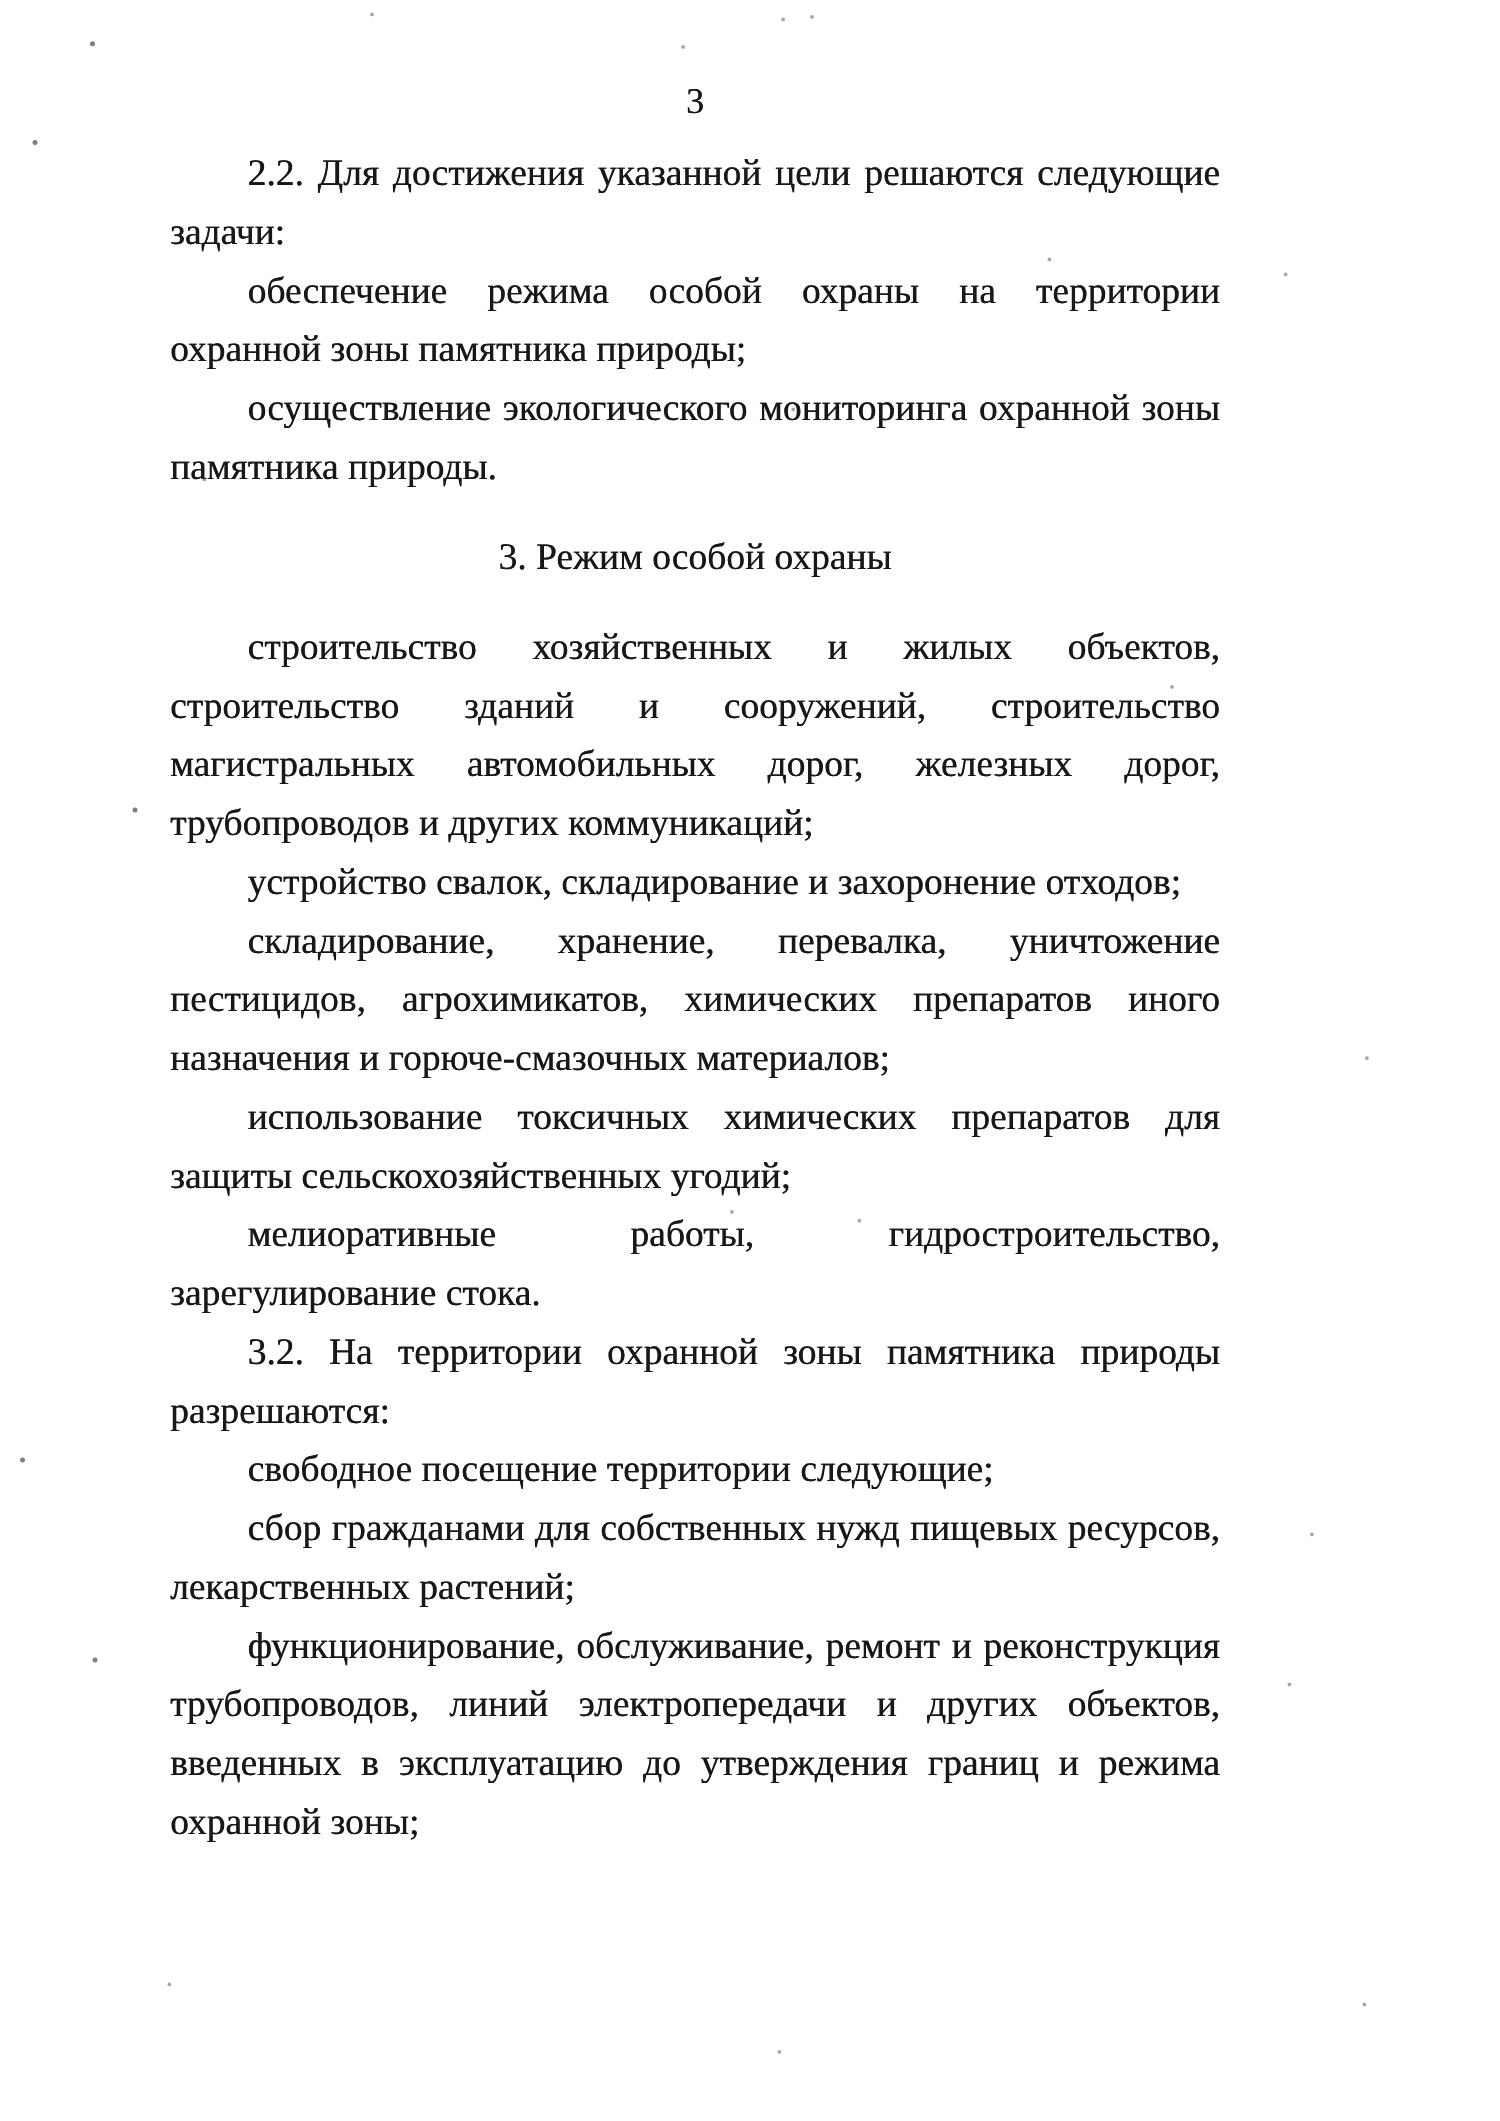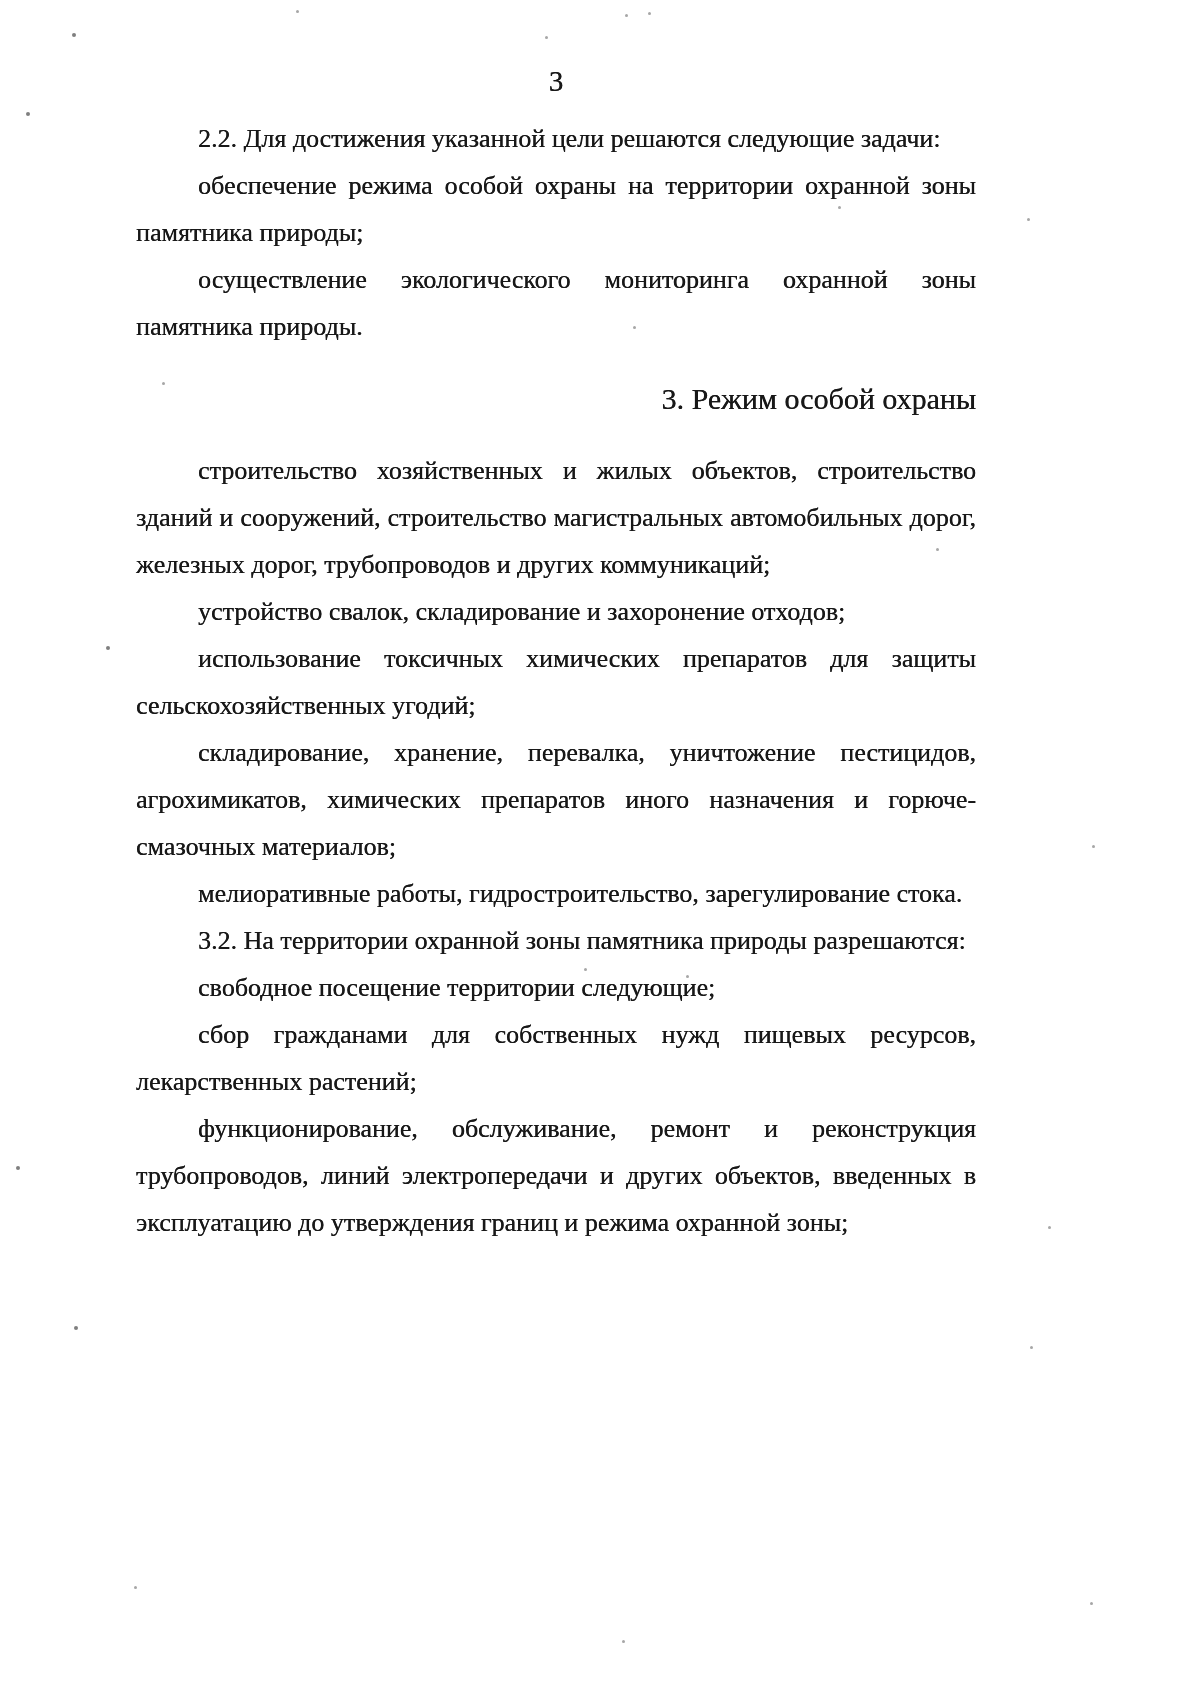--- a/index.html
+++ b/index.html
@@ -20,31 +20,31 @@
     padding-top: 58px;
   }
   .pagenum {
     text-align: center;
     font-size: 29px;
     line-height: 47px;
     margin-bottom: 10px;
     text-shadow: 0.3px 0 0 currentColor;
   }
   p.para {
-    font-size: 26px;
+    font-size: 30px;
     line-height: 47px;
     text-align: justify;
     text-indent: 62px;
     text-shadow: 0.3px 0 0 currentColor;
   }
   h2.heading {
     font-size: 30px;
     line-height: 47px;
     font-weight: normal;
-    text-align: right;
+    text-align: center;
     margin: 25px 0 25px 0;
     text-shadow: 0.3px 0 0 currentColor;
   }
   
   .noise i {
     position: absolute;
     background: #3a3a3a;
     border-radius: 50%;
     width: 4px;
     height: 4px;
@@ -65,23 +65,23 @@
 
   <p class="para">осуществление экологического мониторинга охранной зоны памятника природы.</p>
 
   <h2 class="heading">3. Режим особой охраны</h2>
 
 
   <p class="para">строительство хозяйственных и жилых объектов, строительство зданий и сооружений, строительство магистральных автомобильных дорог, железных дорог, трубопроводов и других коммуникаций;</p>
 
   <p class="para">устройство свалок, складирование и захоронение отходов;</p>
 
+  <p class="para">складирование, хранение, перевалка, уничтожение пестицидов, агрохимикатов, химических препаратов иного назначения и горюче-смазочных материалов;</p>
+
   <p class="para">использование токсичных химических препаратов для защиты сельскохозяйственных угодий;</p>
-
-  <p class="para">складирование, хранение, перевалка, уничтожение пестицидов, агрохимикатов, химических препаратов иного назначения и горюче-смазочных материалов;</p>
 
 
   <p class="para">мелиоративные работы, гидростроительство, зарегулирование стока.</p>
 
   <p class="para">3.2. На территории охранной зоны памятника природы разрешаются:</p>
 
   <p class="para">свободное посещение территории следующие;</p>
 
   <p class="para">сбор гражданами для собственных нужд пищевых ресурсов, лекарственных растений;</p>
 

